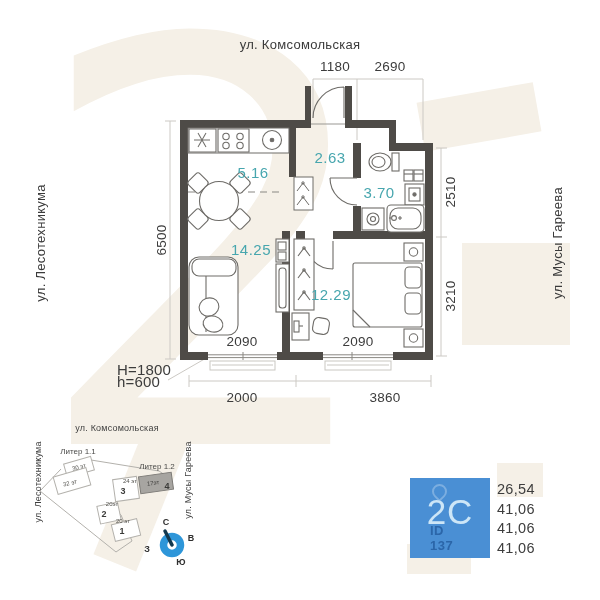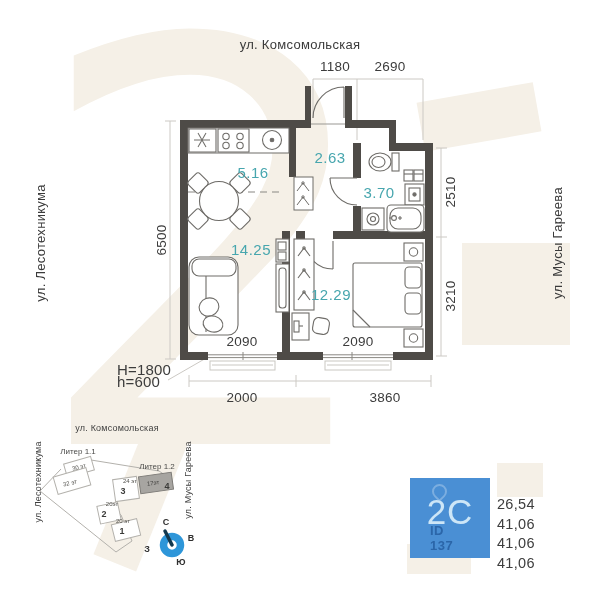--- a/index.html
+++ b/index.html
@@ -23,21 +23,21 @@
   .sp-num{font-size:9px;font-weight:600;color:#3a3a38;}
   .cmp{font-size:9px;font-weight:700;color:#2f2f2f;}
   .info-card{position:absolute;left:410px;top:478px;width:80px;height:80px;background:#4a8fd4;z-index:2;}
   .info-type{position:absolute;left:50%;top:34px;transform:translate(-50%,-50%);
              font-size:35px;font-weight:400;letter-spacing:1px;color:#cde6f7;}
   .info-id{position:absolute;left:50%;top:60px;transform:translate(-50%,-50%);
            font-size:13px;font-weight:700;color:#2b66a9;letter-spacing:.5px;}
   .pin{position:absolute;left:22px;top:6px;width:11px;height:11px;
        border:2px solid rgba(255,255,255,.28);border-radius:50% 50% 50% 0;transform:rotate(-45deg);}
   .vals{position:absolute;left:497px;top:480px;z-index:2;font-size:14.5px;font-weight:500;
-        color:#3d3d3d;line-height:19.5px;letter-spacing:.3px;margin-top:15px;}
+        color:#3d3d3d;line-height:19.5px;letter-spacing:.3px;}
 </style>
 </head>
 <body>
 
 <div class="stage">
 
   <div class="wm-digit">2</div>
   <div class="wm" style="left:420px;top:92px;width:118px;height:50px;transform:rotate(-10deg);"></div>
   <div class="wm" style="left:462px;top:243px;width:108px;height:102px;"></div>
   <div class="wm" style="left:497px;top:463px;width:46px;height:34px;"></div>

